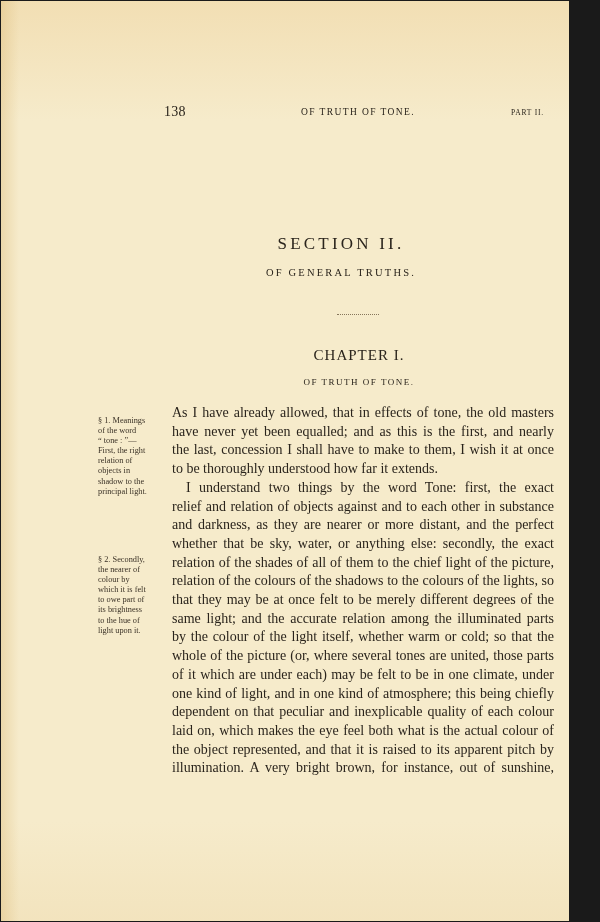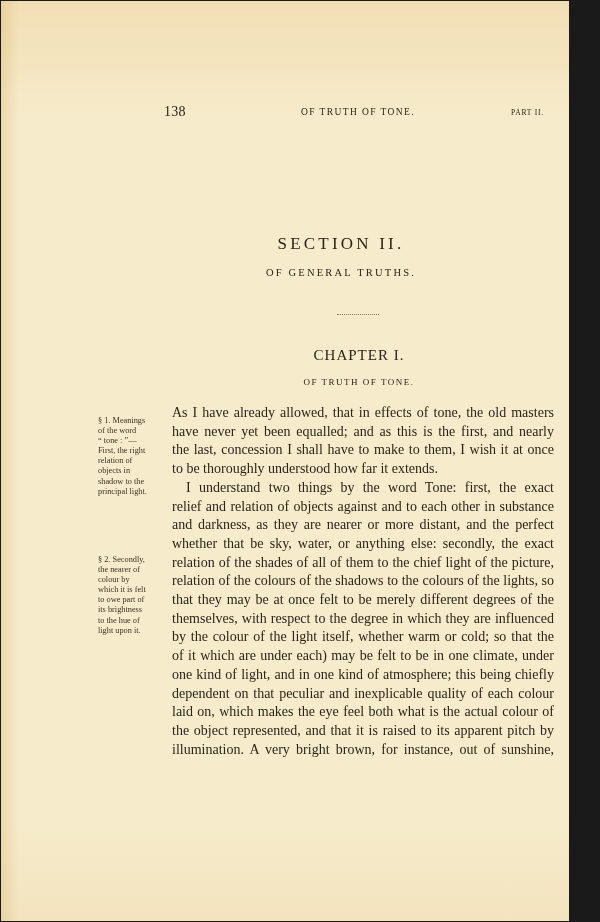--- a/index.html
+++ b/index.html
@@ -186,22 +186,23 @@
       <span class="line last">to be thoroughly understood how far it extends.</span>
     </p>
     <p>
       <span class="line indent">I understand two things by the word Tone: first, the exact</span>
       <span class="line">relief and relation of objects against and to each other in substance</span>
       <span class="line">and darkness, as they are nearer or more distant, and the perfect</span>
       <span class="line">whether that be sky, water, or anything else: secondly, the exact</span>
       <span class="line">relation of the shades of all of them to the chief light of the picture,</span>
       <span class="line">relation of the colours of the shadows to the colours of the lights, so</span>
       <span class="line">that they may be at once felt to be merely different degrees of the</span>
-      <span class="line">themselves, with respect to the degree in which they are influenced</span>
+      <span class="line">same light; and the accurate relation among the illuminated parts</span>
       <span class="line">by the colour of the light itself, whether warm or cold; so that the</span>
+      <span class="line">whole of the picture (or, where several tones are united, those parts</span>
       <span class="line">of it which are under each) may be felt to be in one climate, under</span>
       <span class="line">one kind of light, and in one kind of atmosphere; this being chiefly</span>
       <span class="line">dependent on that peculiar and inexplicable quality of each colour</span>
       <span class="line">laid on, which makes the eye feel both what is the actual colour of</span>
       <span class="line">the object represented, and that it is raised to its apparent pitch by</span>
       <span class="line">illumination.  A very bright brown, for instance, out of sunshine,</span>
     </p>
   </div>
 
 </div>

